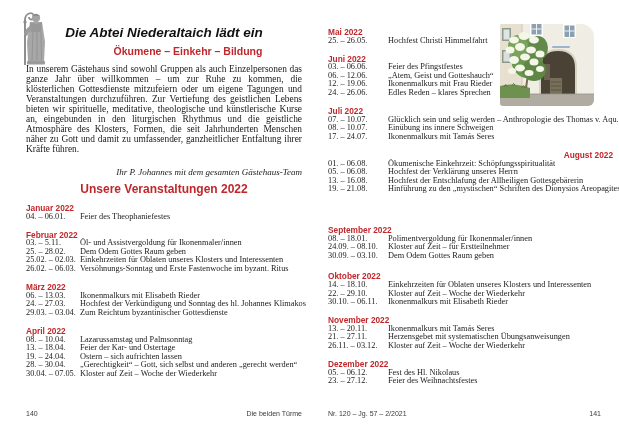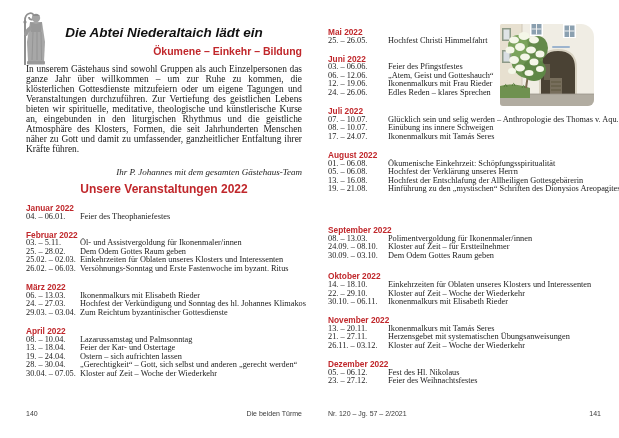--- a/index.html
+++ b/index.html
@@ -8,22 +8,22 @@
     overflow:hidden;font-family:"Liberation Serif",serif;color:#1a1a1a;
   }
   
   .monk{position:absolute;left:14px;top:8px;width:38px;height:60px;}
   .title{
     position:absolute;left:26px;top:25px;width:276px;text-align:center;
     font-family:"Liberation Sans",sans-serif;font-weight:bold;font-style:italic;
     font-size:13.5px;color:#111;
   }
   .subtitle{
-    position:absolute;left:26px;top:45px;width:276px;text-align:right;
-    font-family:"Liberation Sans",sans-serif;font-weight:bold;font-size:10.5px;
+    position:absolute;left:26px;top:45px;width:276px;text-align:center;
+    font-family:"Liberation Sans",sans-serif;font-weight:bold;font-size:10.5px;padding-left:24px;
   }
   .intro{position:absolute;left:26px;top:64px;width:276px;}
   .intro p{
     margin:0;font-size:9.4px;line-height:10px;text-align:justify;
   }
   .intro p.indent{text-indent:10px;}
   .signature{
     margin-top:13px;font-size:9px;font-style:italic;text-align:right;line-height:10px;
   }
   .events-heading{
@@ -195,42 +195,42 @@
         <div class="event-row">
           <span class="date">08. – 10.07.</span>
           <span class="desc">Einübung ins innere Schweigen</span>
         </div>
         <div class="event-row">
           <span class="date">17. – 24.07.</span>
           <span class="desc">Ikonenmalkurs mit Tamás Seres</span>
         </div>
       </div>
       <div class="month">
-        <div class="month-name" style="color: rgb(192, 39, 43);">August 2022</div>
+        <div class="month-name" style="color: rgb(192, 39, 43); text-align: right;">August 2022</div>
         <div class="event-row">
           <span class="date">01. – 06.08.</span>
           <span class="desc">Ökumenische Einkehrzeit: Schöpfungsspiritualität</span>
         </div>
         <div class="event-row">
           <span class="date">05. – 06.08.</span>
           <span class="desc">Hochfest der Verklärung unseres Herrn</span>
         </div>
         <div class="event-row">
           <span class="date">13. – 16.08.</span>
           <span class="desc">Hochfest der Entschlafung der Allheiligen Gottesgebärerin</span>
         </div>
         <div class="event-row">
           <span class="date">19. – 21.08.</span>
           <span class="desc">Hinführung zu den „mystischen“ Schriften des Dionysios Areopagites</span>
         </div>
       </div>
       <div class="month">
         <div class="month-name" style="color: rgb(192, 39, 43); margin-top: 32px;">September 2022</div>
         <div class="event-row">
-          <span class="date">08. – 13.03.</span>
+          <span class="date">08. – 18.01.</span>
           <span class="desc">Polimentvergoldung für Ikonenmaler/innen</span>
         </div>
         <div class="event-row">
           <span class="date">24.09. – 08.10.</span>
           <span class="desc">Kloster auf Zeit – für Erstteilnehmer</span>
         </div>
         <div class="event-row">
           <span class="date">30.09. – 03.10.</span>
           <span class="desc">Dem Odem Gottes Raum geben</span>
         </div>

